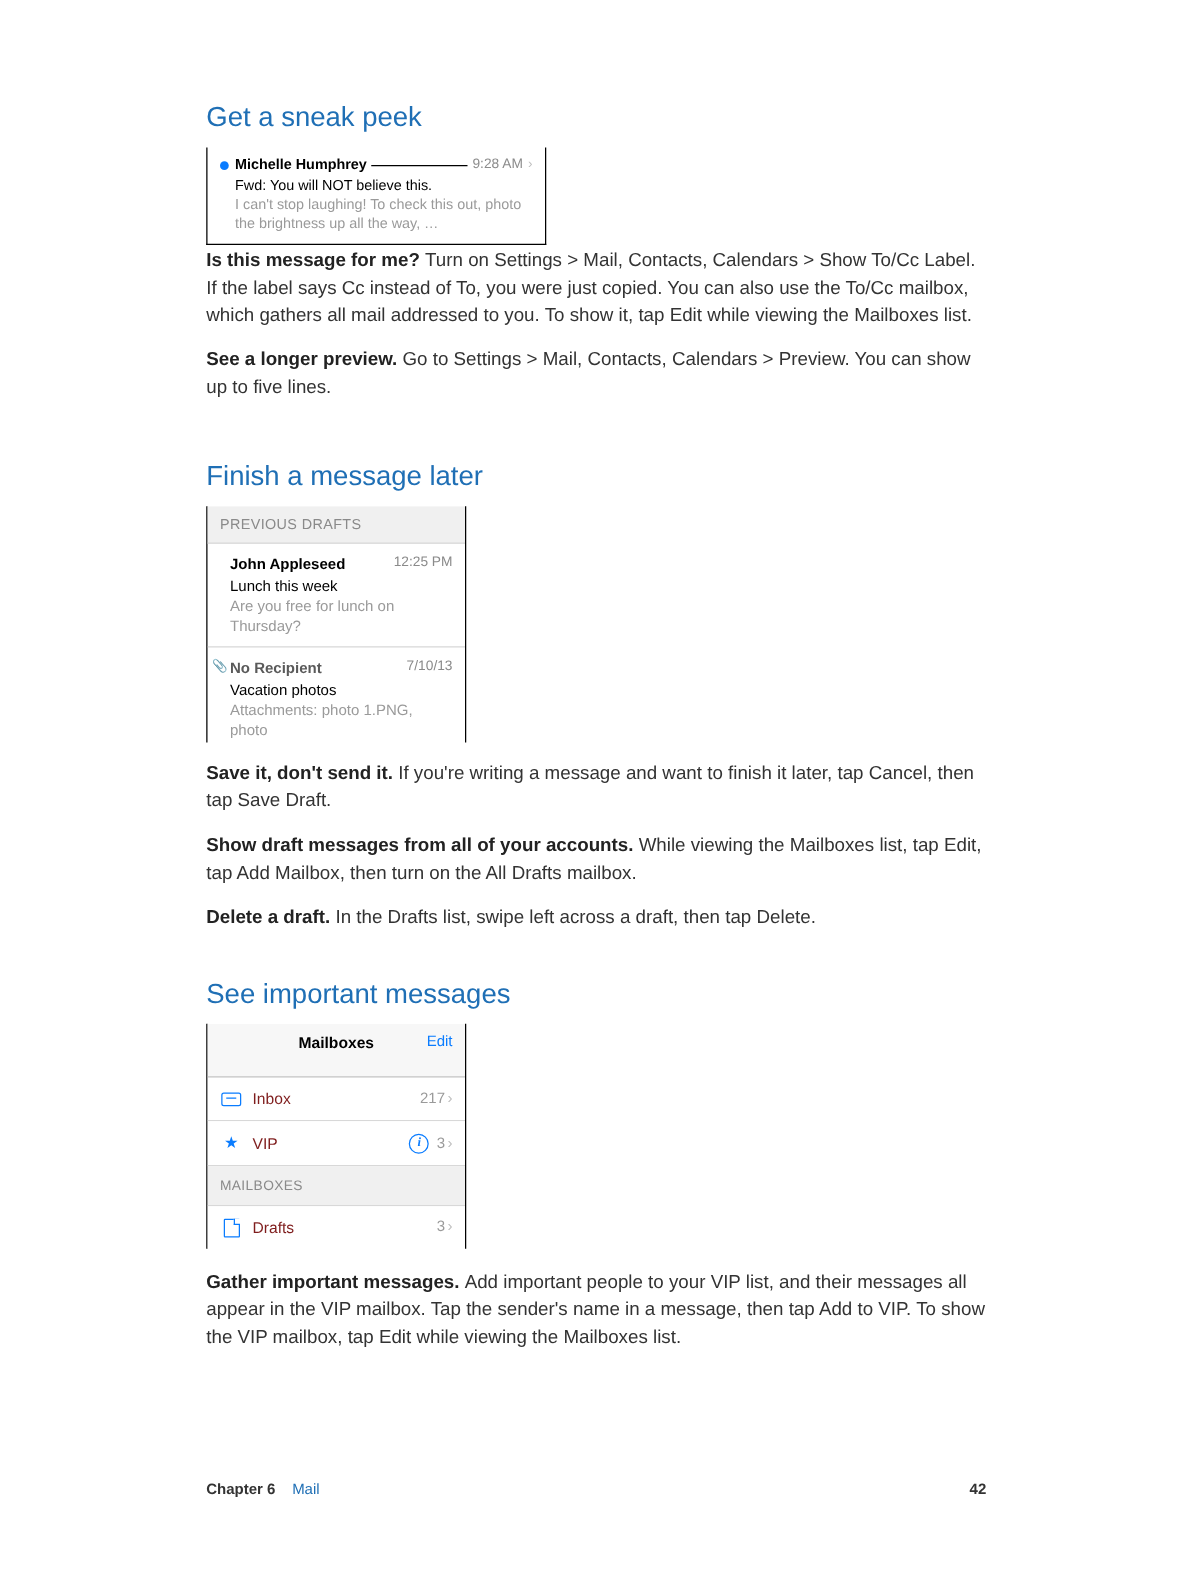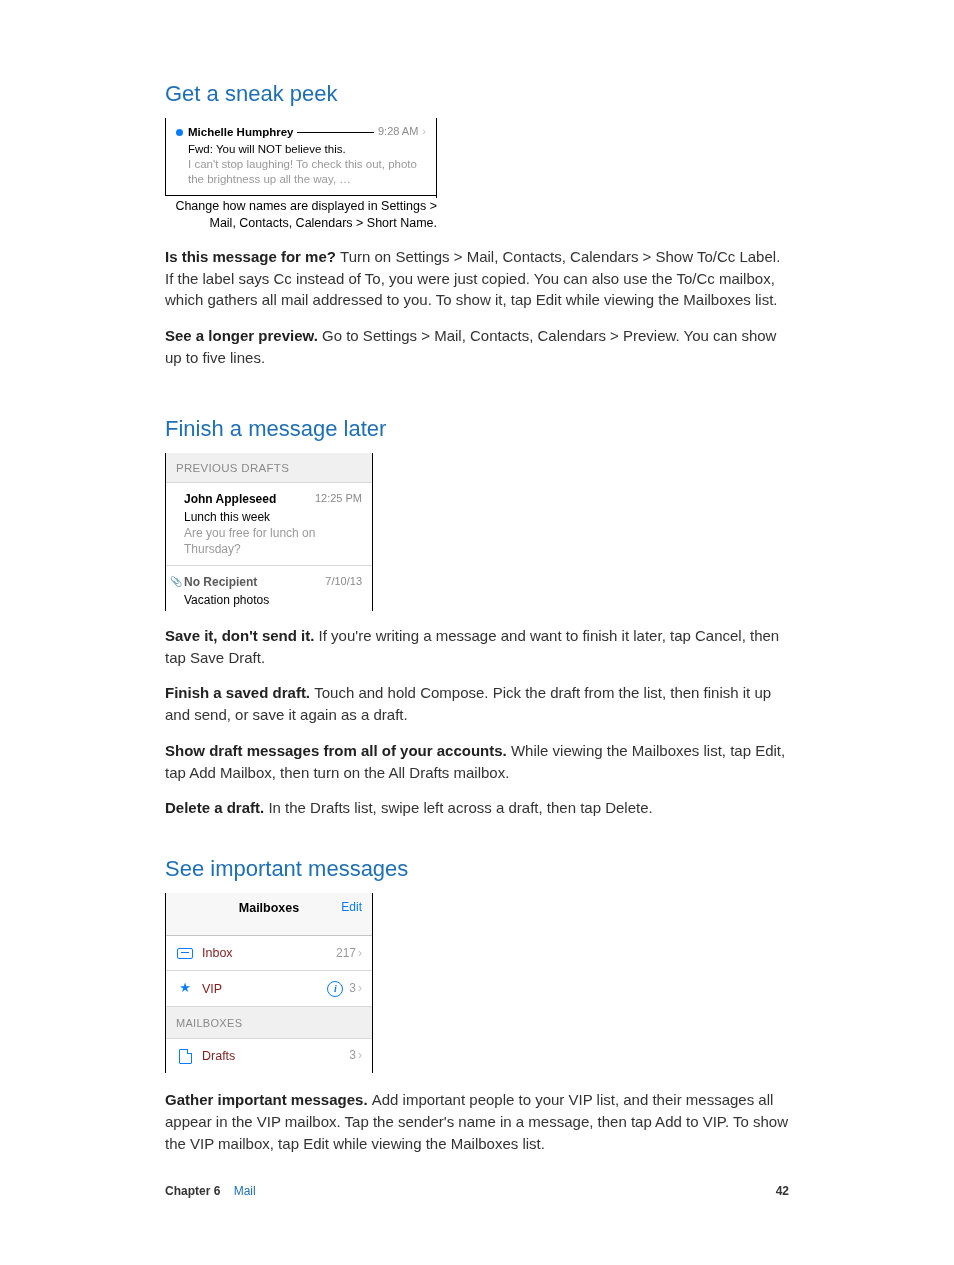--- a/index.html
+++ b/index.html
@@ -201,24 +201,20 @@
     <div class="sneak-toprow">
       <span class="bluedot"></span>
       <span class="sender-name">Michelle Humphrey</span>
       <span class="sneak-rule"></span>
       <span class="sneak-time">9:28 AM</span>
       <span class="chev">›</span>
     </div>
     <div class="sneak-sub">Fwd: You will NOT believe this.</div>
     <div class="sneak-preview">I can't stop laughing! To check this out, photo the brightness up all the way, …</div>
   </div>
-  <div class="sneak-callout-wrap">
-    <div class="callout-tick"></div>
-    <div class="sneak-callout">Change how names are displayed in Settings &gt; Mail, Contacts, Calendars &gt; Short Name.</div>
-  </div>
 
   <p class="body">
     <strong>Is this message for me? </strong><span>Turn on Settings &gt; Mail, Contacts, Calendars &gt; Show To/Cc Label. If the label says Cc instead of To, you were just copied. You can also use the To/Cc mailbox, which gathers all mail addressed to you. To show it, tap Edit while viewing the Mailboxes list.</span>
   </p>
   <p class="body">
     <strong>See a longer preview. </strong><span>Go to Settings &gt; Mail, Contacts, Calendars &gt; Preview. You can show up to five lines.</span>
   </p>
 
   <h2 class="section-heading finish">Finish a message later</h2>
 
@@ -232,28 +228,26 @@
       <div class="dsub">Lunch this week</div>
       <div class="dprev">Are you free for lunch on Thursday?</div>
     </div>
     <div class="draft-item">
       <span class="clip">📎</span>
       <div class="drow1">
         <span class="dnorec">No Recipient</span>
         <span class="dtime">7/10/13</span>
       </div>
       <div class="dsub">Vacation photos</div>
+      <div class="dprev">Attachments: photo 1.PNG, photo</div>
     </div>
   </div>
 
   <p class="body">
     <strong>Save it, don't send it. </strong><span>If you're writing a message and want to finish it later, tap Cancel, then tap Save Draft.</span>
-  </p>
-  <p class="body">
-    <strong>Finish a saved draft. </strong><span>Touch and hold Compose. Pick the draft from the list, then finish it up and send, or save it again as a draft.</span>
   </p>
   <p class="body">
     <strong>Show draft messages from all of your accounts.  </strong><span>While viewing the Mailboxes list, tap Edit, tap Add Mailbox, then turn on the All Drafts mailbox.</span>
   </p>
   <p class="body">
     <strong>Delete a draft. </strong><span>In the Drafts list, swipe left across a draft, then tap Delete.</span>
   </p>
 
   <h2 class="section-heading see">See important messages</h2>
 

